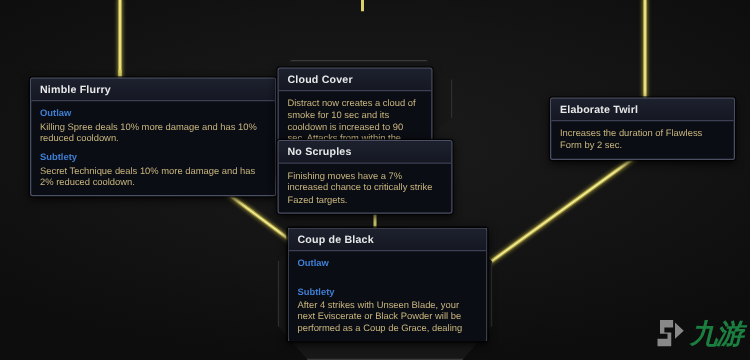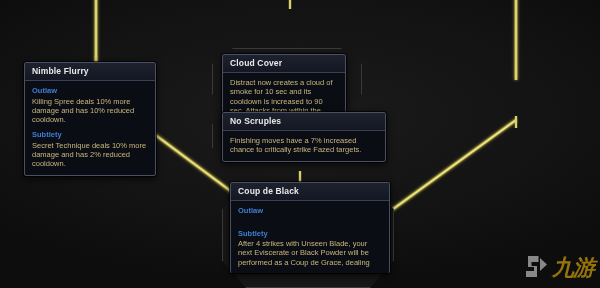--- a/index.html
+++ b/index.html
@@ -90,21 +90,21 @@
     gap: 3px;
     opacity: 0.62;
     pointer-events: none;
   }
   .wm-mark {
     width: 25px;
     height: 26px;
     position: relative;
   }
   .wm-text {
-    color: #eab308;
+    color: #22c55e;
     font-size: 22px;
     font-weight: bold;
     line-height: 22px;
     font-family: "DejaVu Sans", sans-serif;
     font-style: italic;
     letter-spacing: -1px;
   }
 </style>
 </head>
 <body>
@@ -139,45 +139,51 @@
     <line x1="290" y1="-2" x2="290" y2="9" stroke="#d8d06a" stroke-width="2.4"></line>
     <line x1="300" y1="171" x2="300" y2="183" stroke="#d8d06a" stroke-width="2.4"></line>
     <line x1="516" y1="116" x2="516" y2="128" stroke="#d8d06a" stroke-width="2.4"></line>
     <line x1="96" y1="56" x2="96" y2="64" stroke="#d8d06a" stroke-width="2.4"></line>
   </svg>
 
   <div class="hex" style="left:212px; top:48px; width:150px; height:62px;"></div>
   <div class="hex" style="left:212px; top:112px; width:150px; height:48px;"></div>
   <div class="hex" style="left:222px; top:182px; width:172px; height:106px;"></div>
 
-  <div class="tooltip" style="left:24px; top:62px; width:132px;">
+  <div class="tooltip" style="left:24px; top:62px; width:197px;">
     <div class="tt-head">Nimble Flurry</div>
     <div class="tt-body">
       <div class="tt-spec">Outlaw</div>
       <div class="tt-text">Killing Spree deals 10% more damage and has 10% reduced cooldown.</div>
       <div class="tt-gap"></div>
       <div class="tt-spec">Subtlety</div>
       <div class="tt-text">Secret Technique deals 10% more damage and has 2% reduced cooldown.</div>
     </div>
   </div>
 
   <div class="tooltip" style="left:222px; top:54px; width:124px;">
     <div class="tt-head">Cloud Cover</div>
     <div class="tt-body">
       <div class="tt-text">Distract now creates a cloud of smoke for 10 sec and its cooldown is increased to 90 sec. Attacks from within the cloud afflict targets with Fazed for 5 sec.</div>
     </div>
   </div>
 
-  <div class="tooltip" style="left:222px; top:112px; width:164px;">
+  <div class="tooltip" style="left:222px; top:112px; width:140px;">
     <div class="tt-head">No Scruples</div>
     <div class="tt-body">
       <div class="tt-text">Finishing moves have a 7% increased chance to critically strike Fazed targets.</div>
     </div>
   </div>
 
+  <div class="tooltip" style="left:440px; top:78px; width:148px;">
+    <div class="tt-head">Elaborate Twirl</div>
+    <div class="tt-body">
+      <div class="tt-text">Increases the duration of Flawless Form by 2 sec.</div>
+    </div>
+  </div>
 
   <div class="tooltip" style="left:230px; top:182px; width:160px; border-bottom:none;">
     <div class="tt-head">Coup de Black</div>
     <div class="tt-body">
       <div class="tt-spec">Outlaw</div>
       <div class="tt-gap"></div>
       <div class="tt-gap"></div>
       <div class="tt-spec">Subtlety</div>
       <div class="tt-text">After 4 strikes with Unseen Blade, your next Eviscerate or Black Powder will be performed as a Coup de Grace, dealing</div>
     </div>

